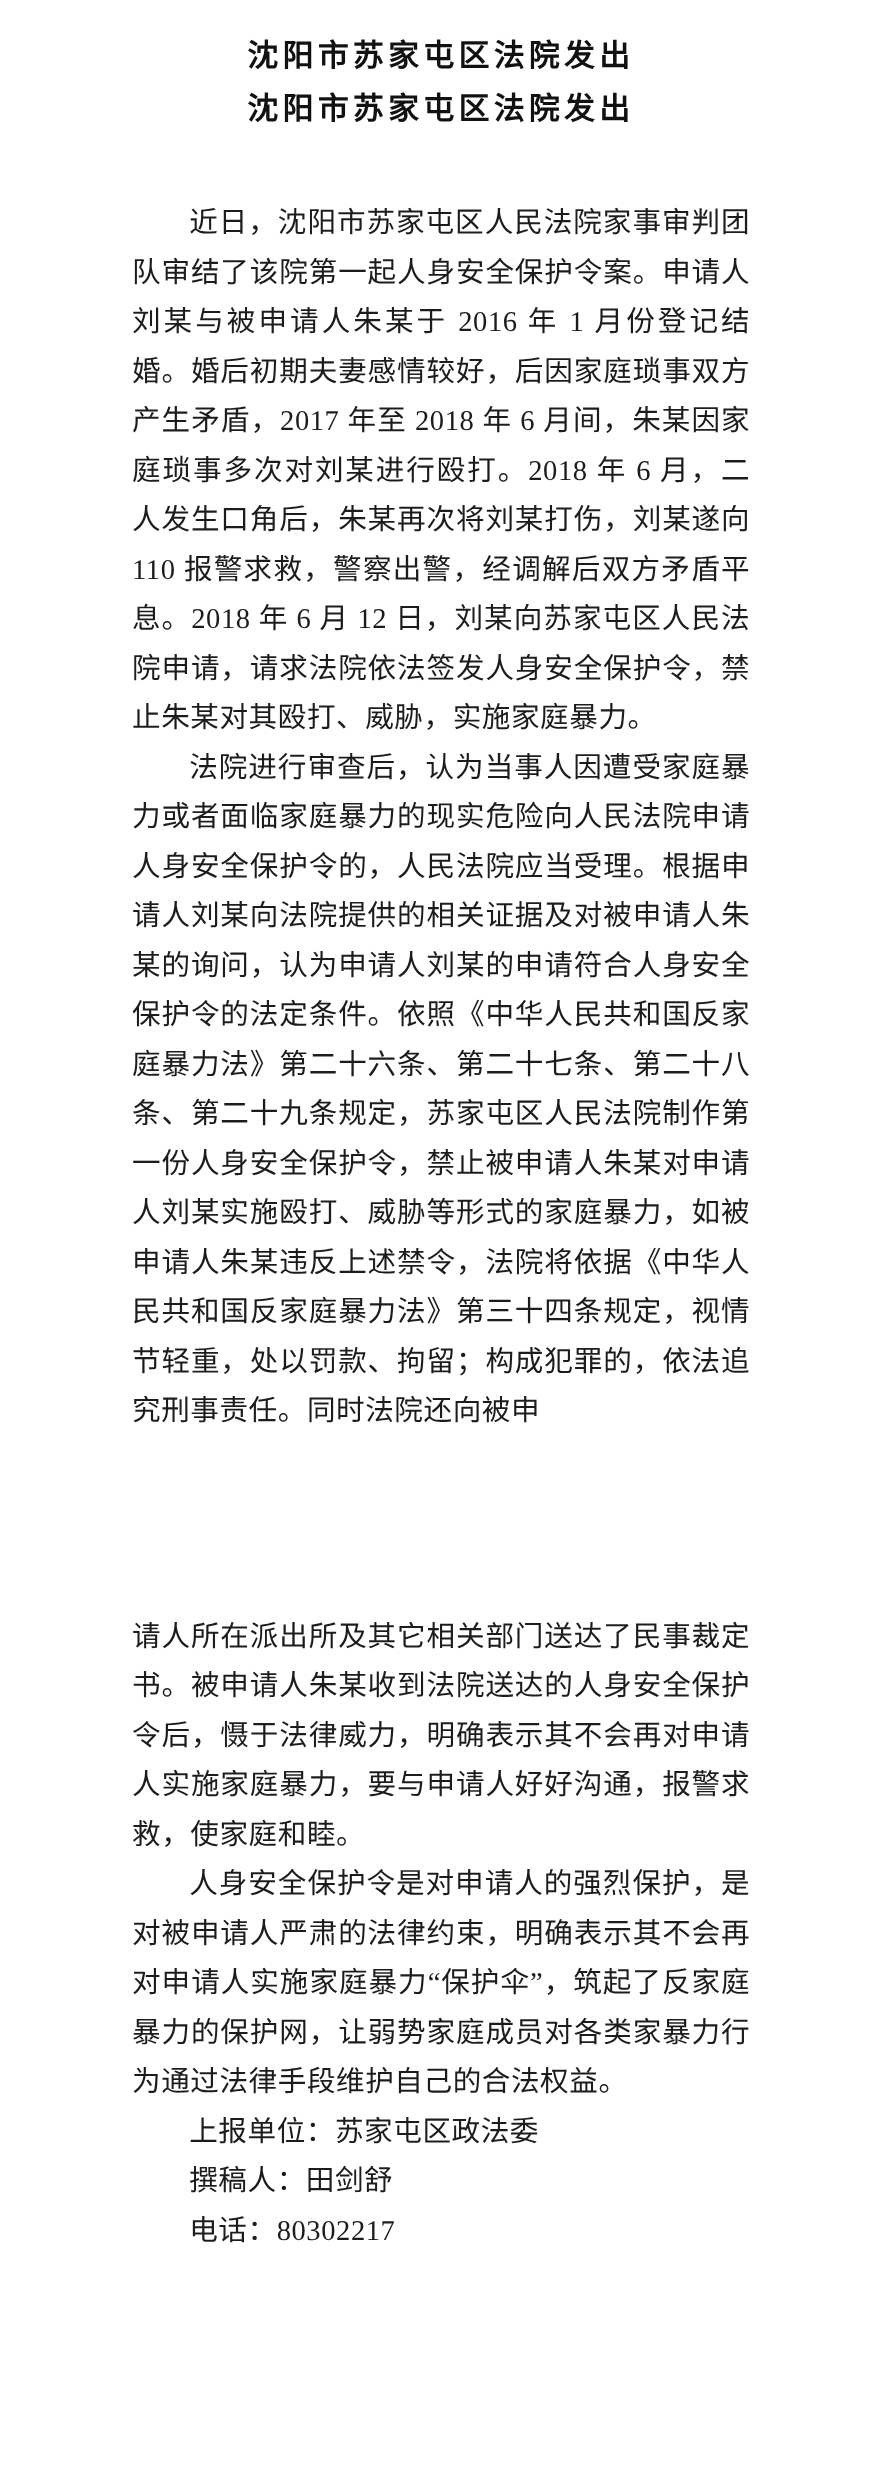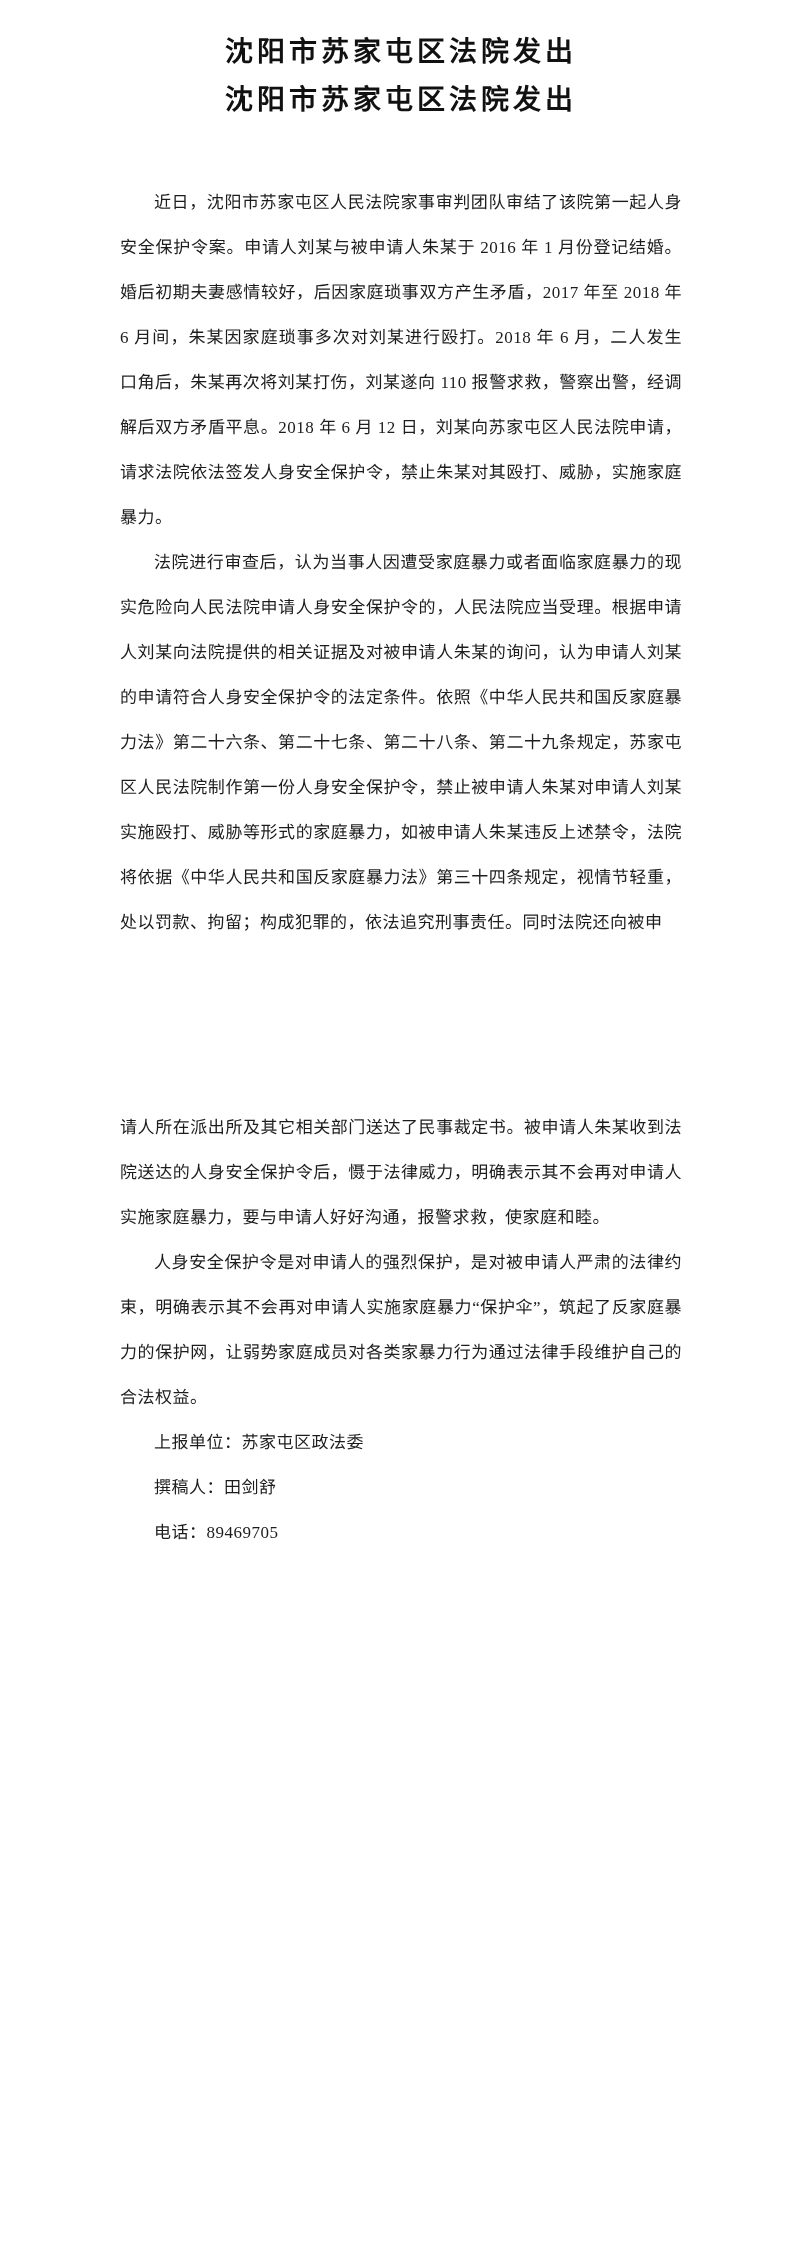--- a/index.html
+++ b/index.html
@@ -31,21 +31,21 @@
     color: #111111;
   }
   .title .title-line {
     display: block;
   }
   .body-text {
     margin-top: 56px;
   }
   .para {
     margin: 0;
-    font-size: 17px;
+    font-size: 26px;
     line-height: 45px;
     text-align: justify;
     text-justify: inter-ideograph;
     letter-spacing: 0.5px;
     word-break: break-all;
   }
   .indent {
     text-indent: 2em;
   }
   .page-break {
@@ -73,18 +73,18 @@
 
     <div class="page-break"></div>
 
     <p class="para">请人所在派出所及其它相关部门送达了民事裁定书。被申请人朱某收到法院送达的人身安全保护令后，慑于法律威力，明确表示其不会再对申请人实施家庭暴力，要与申请人好好沟通，报警求救，使家庭和睦。</p>
 
     <p class="para indent">人身安全保护令是对申请人的强烈保护，是对被申请人严肃的法律约束，明确表示其不会再对申请人实施家庭暴力“保护伞”，筑起了反家庭暴力的保护网，让弱势家庭成员对各类家暴力行为通过法律手段维护自己的合法权益。</p>
 
     <div class="footer-block">
       <p class="para indent">上报单位：苏家屯区政法委</p>
       <p class="para indent">撰稿人：田剑舒</p>
-      <p class="para indent">电话：89469705</p>
+      <p class="para indent">电话：80302217</p>
     </div>
 
   </div>
 
 </div>
 
 </body></html>

